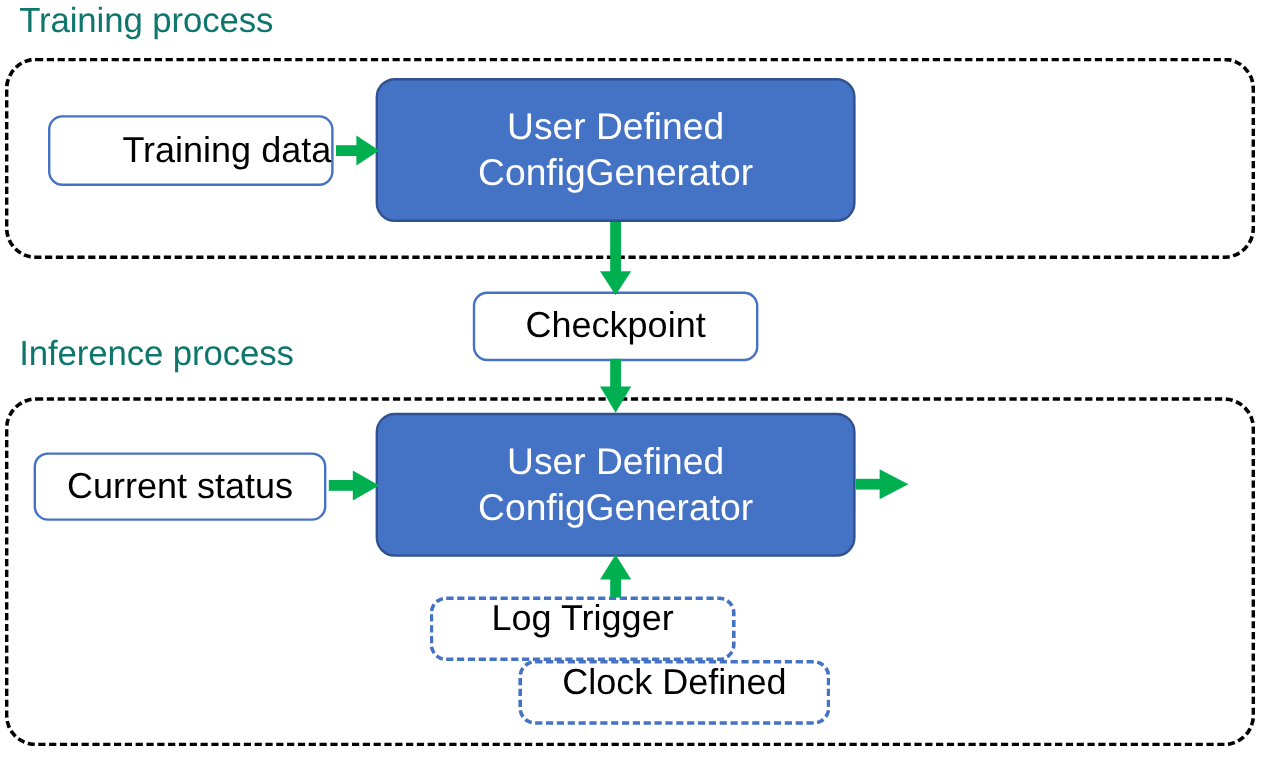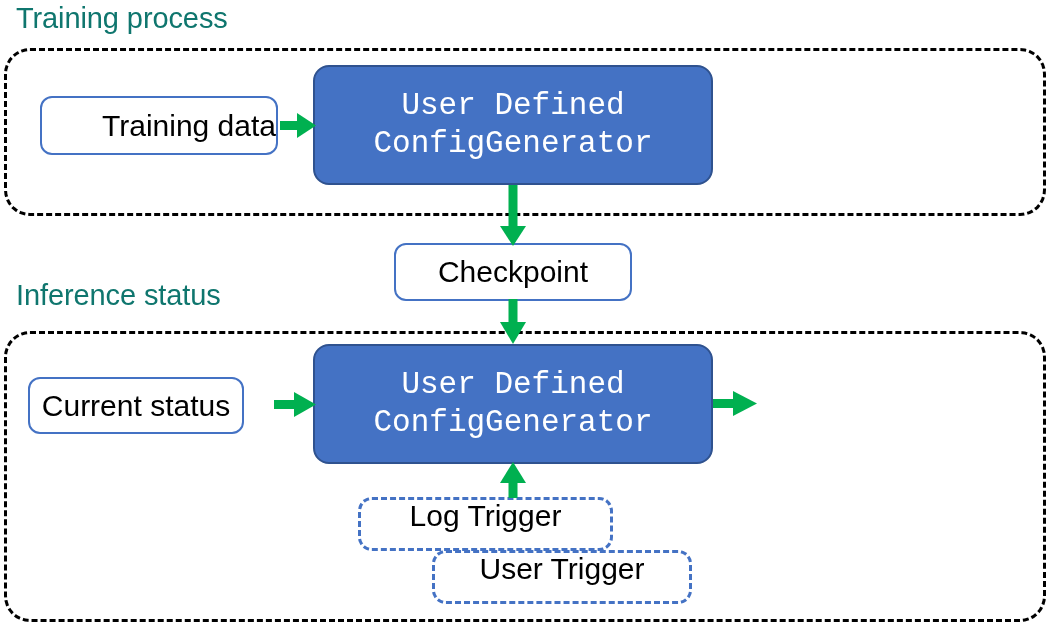--- a/index.html
+++ b/index.html
@@ -62,21 +62,20 @@
     border: 2px solid #2F528F;
     border-radius: 16px;
     display: flex;
     flex-direction: column;
     align-items: center;
     justify-content: center;
     color: #ffffff;
     font-size: 31px;
     line-height: 1.22;
     white-space: nowrap;
-    font-family: Liberation Mono, monospace;
   }
   .node-filled .ln { display: block; }
 
   
   .node-trigger {
     position: absolute;
     box-sizing: border-box;
     background: transparent;
     border: 3px dashed #4472C4;
     border-radius: 14px;
@@ -114,40 +113,40 @@
 
   <div class="node-filled" style="left:313px; top:65px; width:400px; height:120px;">
     <span class="ln">User Defined</span>
     <span class="ln">ConfigGenerator</span>
   </div>
 
   <div class="node" style="left:394px; top:243px; width:238px; height:58px;">
     <span>Checkpoint</span>
   </div>
 
-  <div class="group-label" style="left:16px; top:281px;">Inference status</div>
+  <div class="group-label" style="left:16px; top:281px;">Inference process</div>
 
   <div class="process-box" style="left:4px; top:331px; width:1042px; height:291px;"></div>
 
-  <div class="node" style="left:28px; top:377px; width:216px; height:57px;">
+  <div class="node" style="left:28px; top:377px; width:244px; height:57px;">
     <span>Current status</span>
   </div>
 
   <div class="node-filled" style="left:313px; top:344px; width:400px; height:120px;">
     <span class="ln">User Defined</span>
     <span class="ln">ConfigGenerator</span>
   </div>
 
 
   <div class="node-trigger" style="left:358px; top:497px; width:255px; height:54px;">
     <span>Log Trigger</span>
   </div>
 
   <div class="node-trigger" style="left:432px; top:550px; width:260px; height:54px;">
-    <span>User Trigger</span>
+    <span>Clock Defined</span>
   </div>
 
   <svg class="arrow-layer" viewBox="0 0 1057 631">
 
     <g>
       <rect x="280" y="121" width="19" height="9" fill="#00B050"></rect>
       <polygon points="297,113 316,125.5 297,138" fill="#00B050"></polygon>
     </g>
 
     <g>

